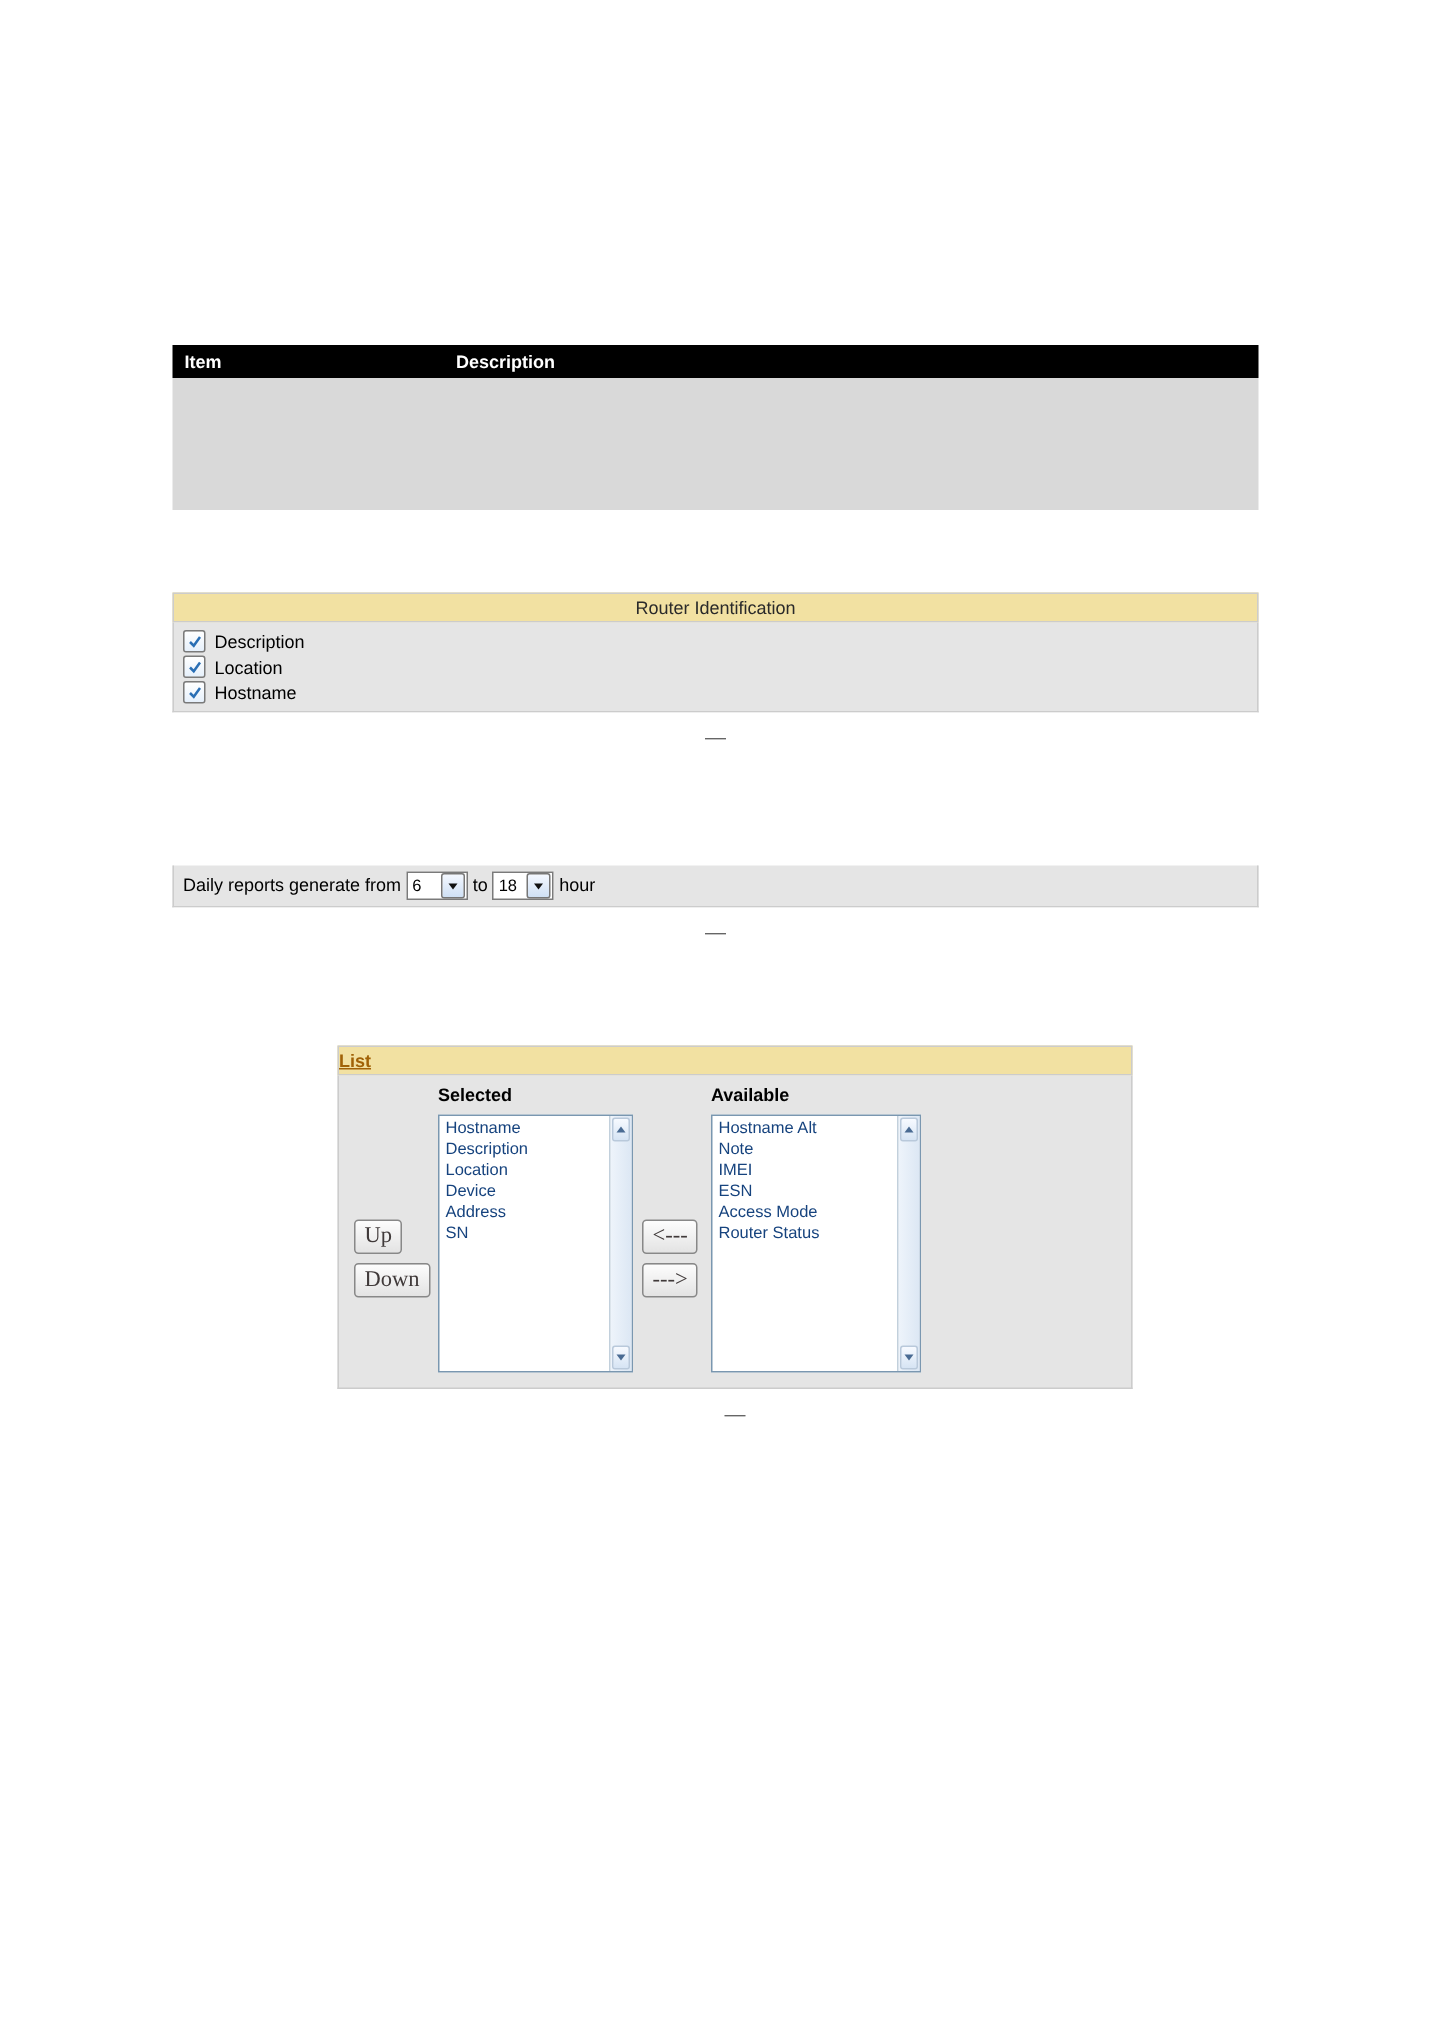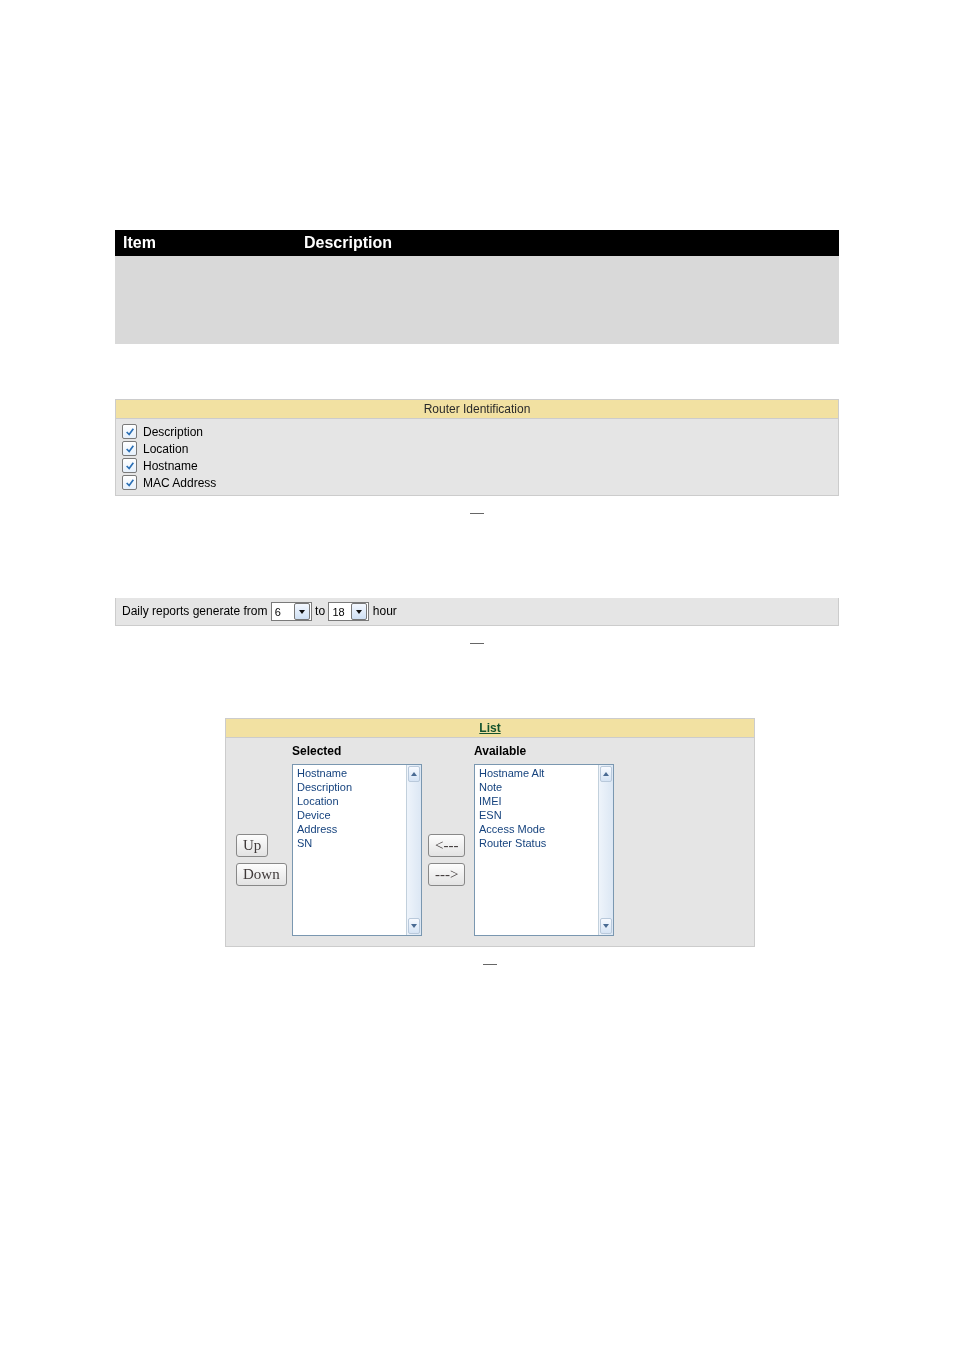--- a/index.html
+++ b/index.html
@@ -1,40 +1,40 @@
 <!DOCTYPE html>
 <html><head>
 <meta charset="utf-8">
 <style>
   html,body{margin:0;padding:0;background:#fff;font-family:Verdana,Geneva,sans-serif;font-size:12px;color:#000;}
   .page{width:954px;margin:0 auto;background:#fff;}
   .pad{ margin:0 115px;}
   .intro-table{width:100%;border-collapse:collapse;margin-top:230px;}
-  .intro-table td{vertical-align:top;padding:4px 8px;font-size:16px;margin-left:32px;}
+  .intro-table td{vertical-align:top;padding:4px 8px;font-size:12px;margin-left:32px;}
   .intro-table tr:nth-child(1) td{background:#000;color:#fff;font-weight:bold;}
   .intro-table tr:nth-child(2) td,
   .intro-table tr:nth-child(3) td,
   .intro-table tr:nth-child(4) td,
   .intro-table tr:nth-child(5) td{background:#d9d9d9;height:14px;}
   .sec-title{background:#f2e1a2;text-align:center;font-weight:normal;color:#2a2a2a;padding:2px 0;border:1px solid #ccc;}
   .panel-body{background:#e5e5e5;padding:4px 6px;border:1px solid #ccc;border-top:none;}
   .chk-row{display:flex;align-items:center;gap:4px;padding:1px 0;}
   .chk{width:13px;height:13px;border:1px solid #7a7a7a;border-radius:2px;background:linear-gradient(#fff,#e6f0fb);display:inline-flex;align-items:center;justify-content:center;}
   .chk svg{width:10px;height:10px;display:block;}
   .chk-label{padding-left:2px;}
   .sep-row{background:#fff;text-align:center;color:#666;padding:8px 0;font-size:14px;}
   .section-spacer{height:70px;}
   .report-body{background:#e5e5e5;border:1px solid #ccc;border-top:none;padding:4px 6px;}
   .inline-sel{display:inline-flex;align-items:center;border:1px solid #7a7a7a;background:#fff;height:17px;vertical-align:middle;}
   .inline-sel .val{padding:0 4px 0 3px;font-size:11px;min-width:14px;}
   .inline-sel .arrow{width:14px;height:15px;margin:1px;border:1px solid #777;border-radius:2px;background:linear-gradient(#f4f8ff,#cfe0f4);display:flex;align-items:center;justify-content:center;}
   .inline-sel .arrow span{display:block;width:0;height:0;border-left:3px solid transparent;border-right:3px solid transparent;border-top:4px solid #111;}
   
   .list-section{width:530px;margin-left:225px;margin-top:60px;}
-  .list-title{background:#f2e1a2;text-align:center;font-weight:bold;padding:2px 0;border:1px solid #ccc;color:#14532d;text-decoration:underline;}
+  .list-title{background:#f2e1a2;font-weight:bold;padding:2px 0;border:1px solid #ccc;color:#a16207;text-decoration:underline;}
   .list-body{background:#e5e5e5;border:1px solid #ccc;border-top:none;padding:6px 14px 10px 10px;}
   .list-grid{display:grid;grid-template-columns:50px 130px 40px 140px;gap:6px;align-items:start;}
   .list-col-label{font-weight:bold;font-size:12px;}
   .move-btn,.order-btn{display:block;font-size:15px;font-family:Liberation Serif, serif;border:1px solid #888;border-radius:3px;background:linear-gradient(#fdfdfd,#e3e3e3);padding:2px 6px;margin-bottom:6px;color:#403a3a;cursor:default;}
   .ms-box{border:1px solid #7a97b0;background:#fff;height:170px;position:relative;}
   .ms-inner{position:absolute;inset:1px 15px 1px 1px;overflow:hidden;}
   .ms-item{font-size:11px;color:#16437e;padding:1px 3px;white-space:nowrap;}
   .ms-scroll{position:absolute;right:0;top:0;bottom:0;width:14px;border-left:1px solid #c2d0dc;background:linear-gradient(90deg,#eef4fb,#dce7f4);}
   .ms-scroll .up,.ms-scroll .dn{position:absolute;left:0;right:0;height:14px;display:flex;align-items:center;justify-content:center;background:linear-gradient(#f7faff,#d6e4f4);border:1px solid #b9c9db;border-radius:2px;margin:1px;}
   .ms-scroll .up{top:0;}
@@ -95,28 +95,20 @@
           </span>
       <span class="chk-label">Location</span>
     </div>
     <div class="chk-row">
       <span class="chk">
             <svg viewBox="0 0 12 12">
               <polyline points="2,6 5,9 10,2" fill="none" stroke="#2a6fb5" stroke-width="2"></polyline>
             </svg>
           </span>
       <span class="chk-label">Hostname</span>
-    </div>
-    <div class="chk-row">
-      <span class="chk">
-            <svg viewBox="0 0 12 12">
-              <polyline points="2,6 5,9 10,2" fill="none" stroke="#2a6fb5" stroke-width="2"></polyline>
-            </svg>
-          </span>
-      <span class="chk-label">MAC Address</span>
     </div>
   </div>
   <div class="sep-row">—</div>
 </div>
 
 <div class="section-spacer"></div>
 
 <div class="pad">
   <div class="report-body">
     <span>Daily reports generate from</span>

